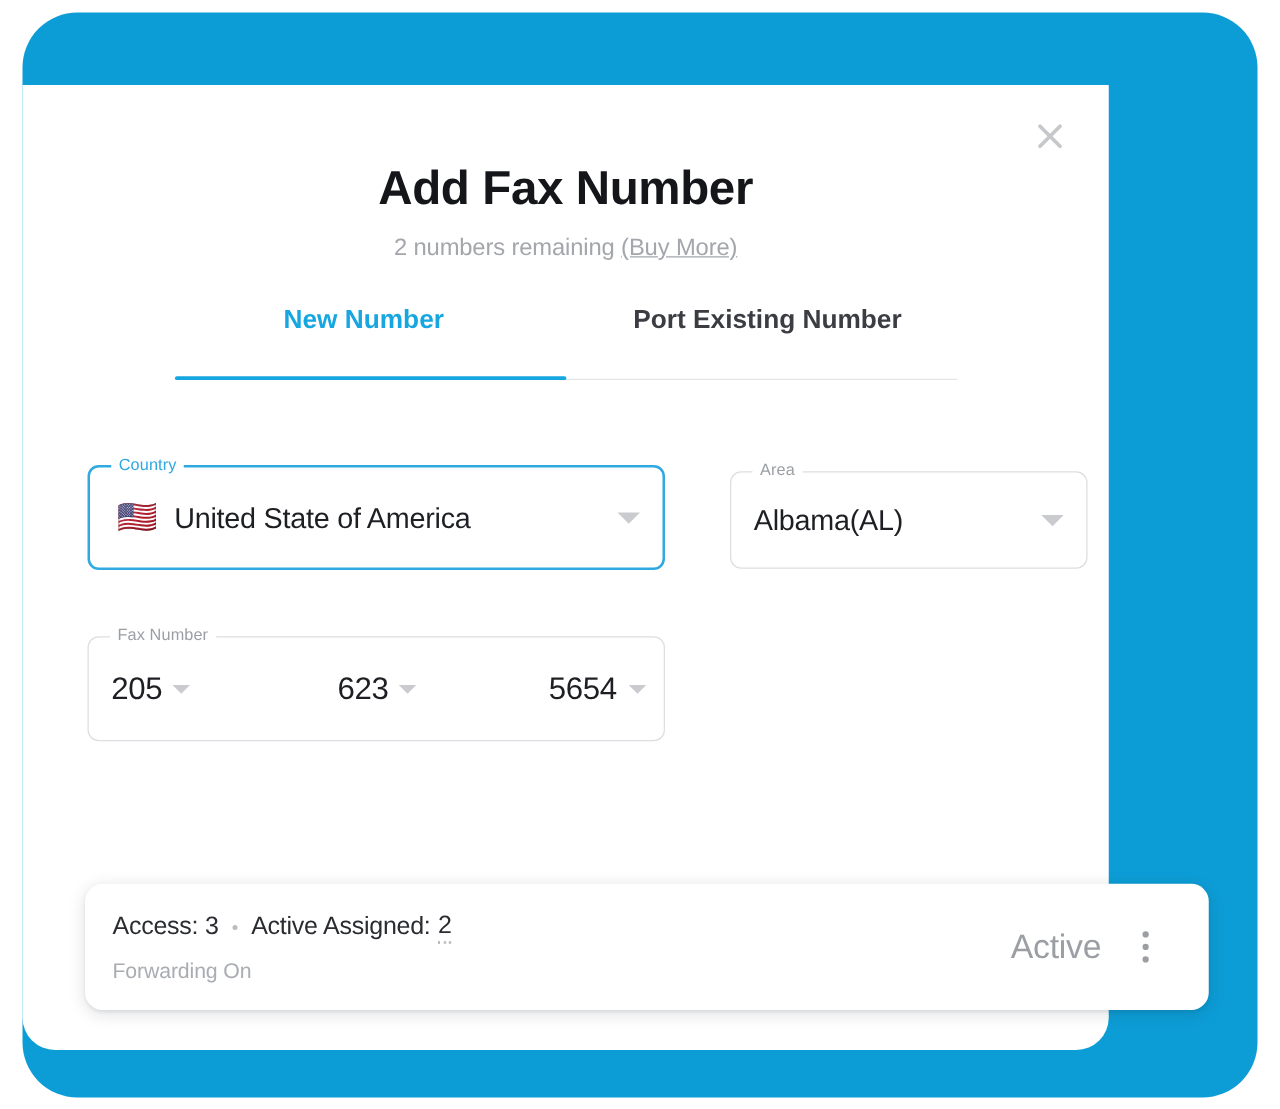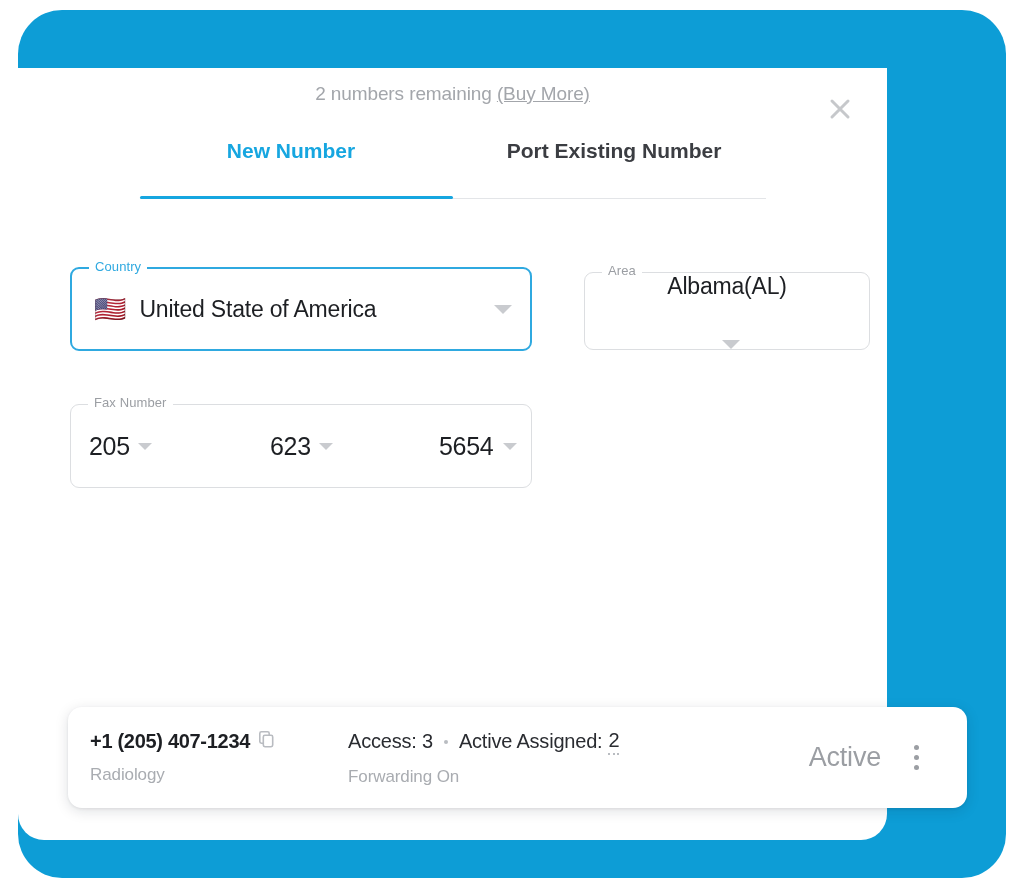--- a/index.html
+++ b/index.html
@@ -184,21 +184,21 @@
   }
 
   #country-field { width: 462px; }
   #area-field {
     position: absolute;
     left: 514px;
     top: 5px;
     width: 286px;
     height: 78px;
   }
-  #area-field .field-body { padding-left: 18px; flex-direction: column; }
+  #area-field .field-body { padding-left: 18px; }
 
   #fax-field {
     margin-top: 53px;
     width: 462px;
     height: 84px;
   }
   .fax-segments {
     height: 100%;
     display: flex;
     align-items: center;
@@ -312,20 +312,21 @@
   <div class="modal">
 
     <div class="close-btn">
       <span>
         <svg width="22" height="22" viewBox="0 0 22 22" aria-hidden="true">
           <path d="M3 3 L19 19 M19 3 L3 19" stroke="#c6c8cb" stroke-width="3" stroke-linecap="round"></path>
         </svg>
       </span>
     </div>
 
+    <div class="modal-title">Add Fax Number</div>
 
     <div class="modal-sub"><span>2 numbers remaining </span><span class="buy-more">(Buy More)</span></div>
 
     <div class="tabs">
       <div class="tab active">
         <span>New Number</span>
       </div>
       <div class="tab">
         <span>Port Existing Number</span>
       </div>
@@ -376,32 +377,20 @@
           </div>
 
         </div>
       </div>
 
     </div>
   </div>
 
   <div class="number-card">
 
-    <div class="nc-col-number">
-      <div class="nc-line1">
-        <span>+1 (205) 407-1234</span>
-        <span class="copy-icon">
-          <svg width="15" height="17" viewBox="0 0 15 17" aria-hidden="true">
-            <rect x="0.8" y="0.8" width="9.4" height="11.4" rx="1.6" fill="none" stroke="#b9bcc1" stroke-width="1.6"></rect>
-            <rect x="4.3" y="4.3" width="9.4" height="11.4" rx="1.6" fill="#ffffff" stroke="#b9bcc1" stroke-width="1.6"></rect>
-          </svg>
-        </span>
-      </div>
-      <div class="nc-line2">Radiology</div>
-    </div>
 
     <div class="nc-col-meta">
       <div class="nc-meta1">
         <span>Access: 3</span>
         <span class="dot-sep"></span>
         <span>Active Assigned:</span>
         <span class="dotted-val" style="margin-left:6px">2</span>
       </div>
       <div class="nc-meta2">Forwarding On</div>
     </div>

